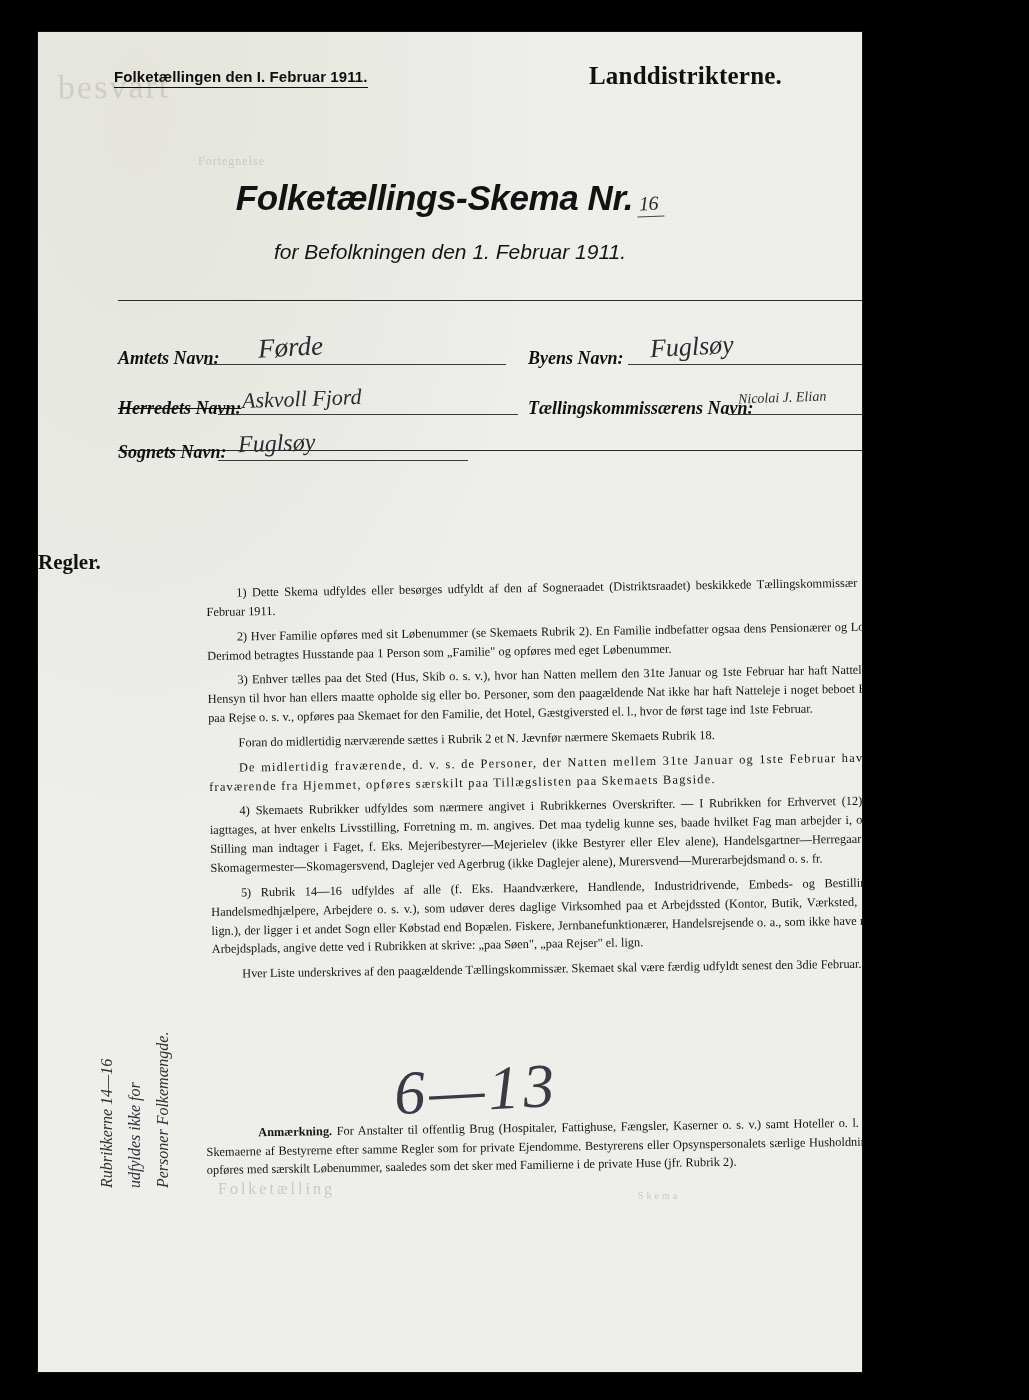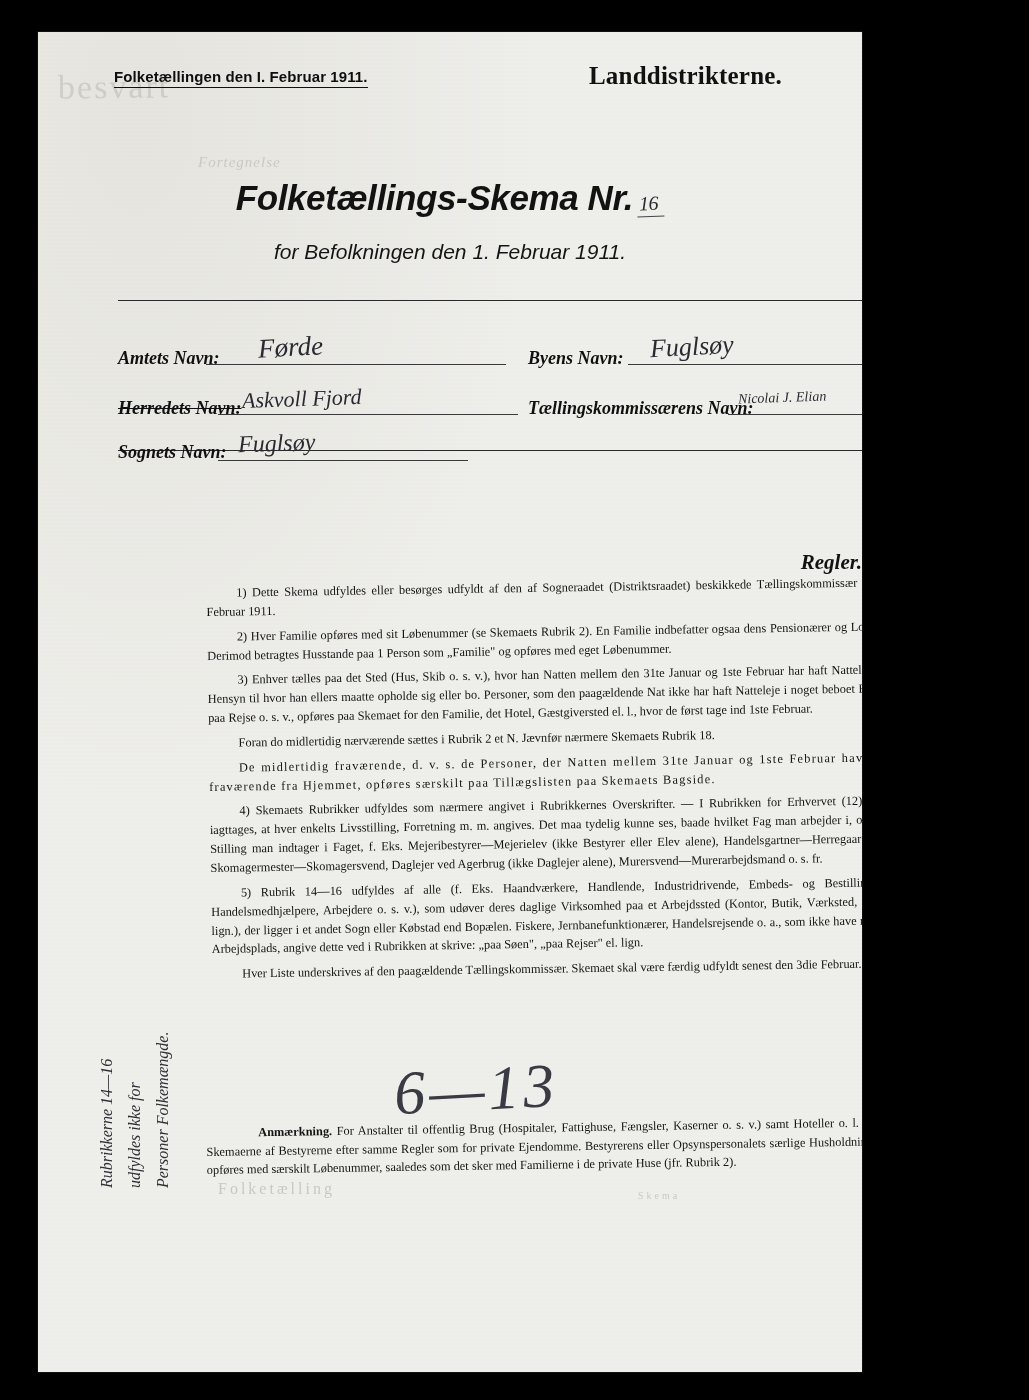--- a/index.html
+++ b/index.html
@@ -78,25 +78,24 @@
     color: rgba(80,80,70,0.16);
     letter-spacing: 2px;
     transform: rotate(-0.6deg);
     user-select: none;
   }
   .ghost-mid {
     position: absolute;
     left: 160px;
     top: 122px;
     font-family: "Liberation Serif", serif;
-    font-size: 15px;
+    font-size: 12px;
     color: rgba(80,80,70,0.2);
     letter-spacing: 1px;
     user-select: none;
-    font-style: italic;
   }
   .ghost-bottom1 {
     position: absolute;
     left: 180px;
     top: 1148px;
     font-family: "Liberation Serif", serif;
     font-size: 16px;
     color: rgba(70,70,60,0.22);
     letter-spacing: 3px;
     user-select: none;
@@ -190,26 +189,25 @@
   .dline {
     position: absolute;
     border-bottom: 1px solid #3a3a3a;
   }
 
   .regler {
     position: absolute;
     top: 518px;
     left: 0;
     width: 100%;
-    text-align: right;
+    text-align: left;
     font-family: "Liberation Serif", serif;
     font-weight: bold;
     font-size: 21px;
     color: #121212;
-    font-style: italic;
   }
 
   .body {
     position: absolute;
     left: 168px;
     top: 552px;
     width: 700px;
     font-family: "Liberation Serif", serif;
     font-size: 12.4px;
     line-height: 1.52;

